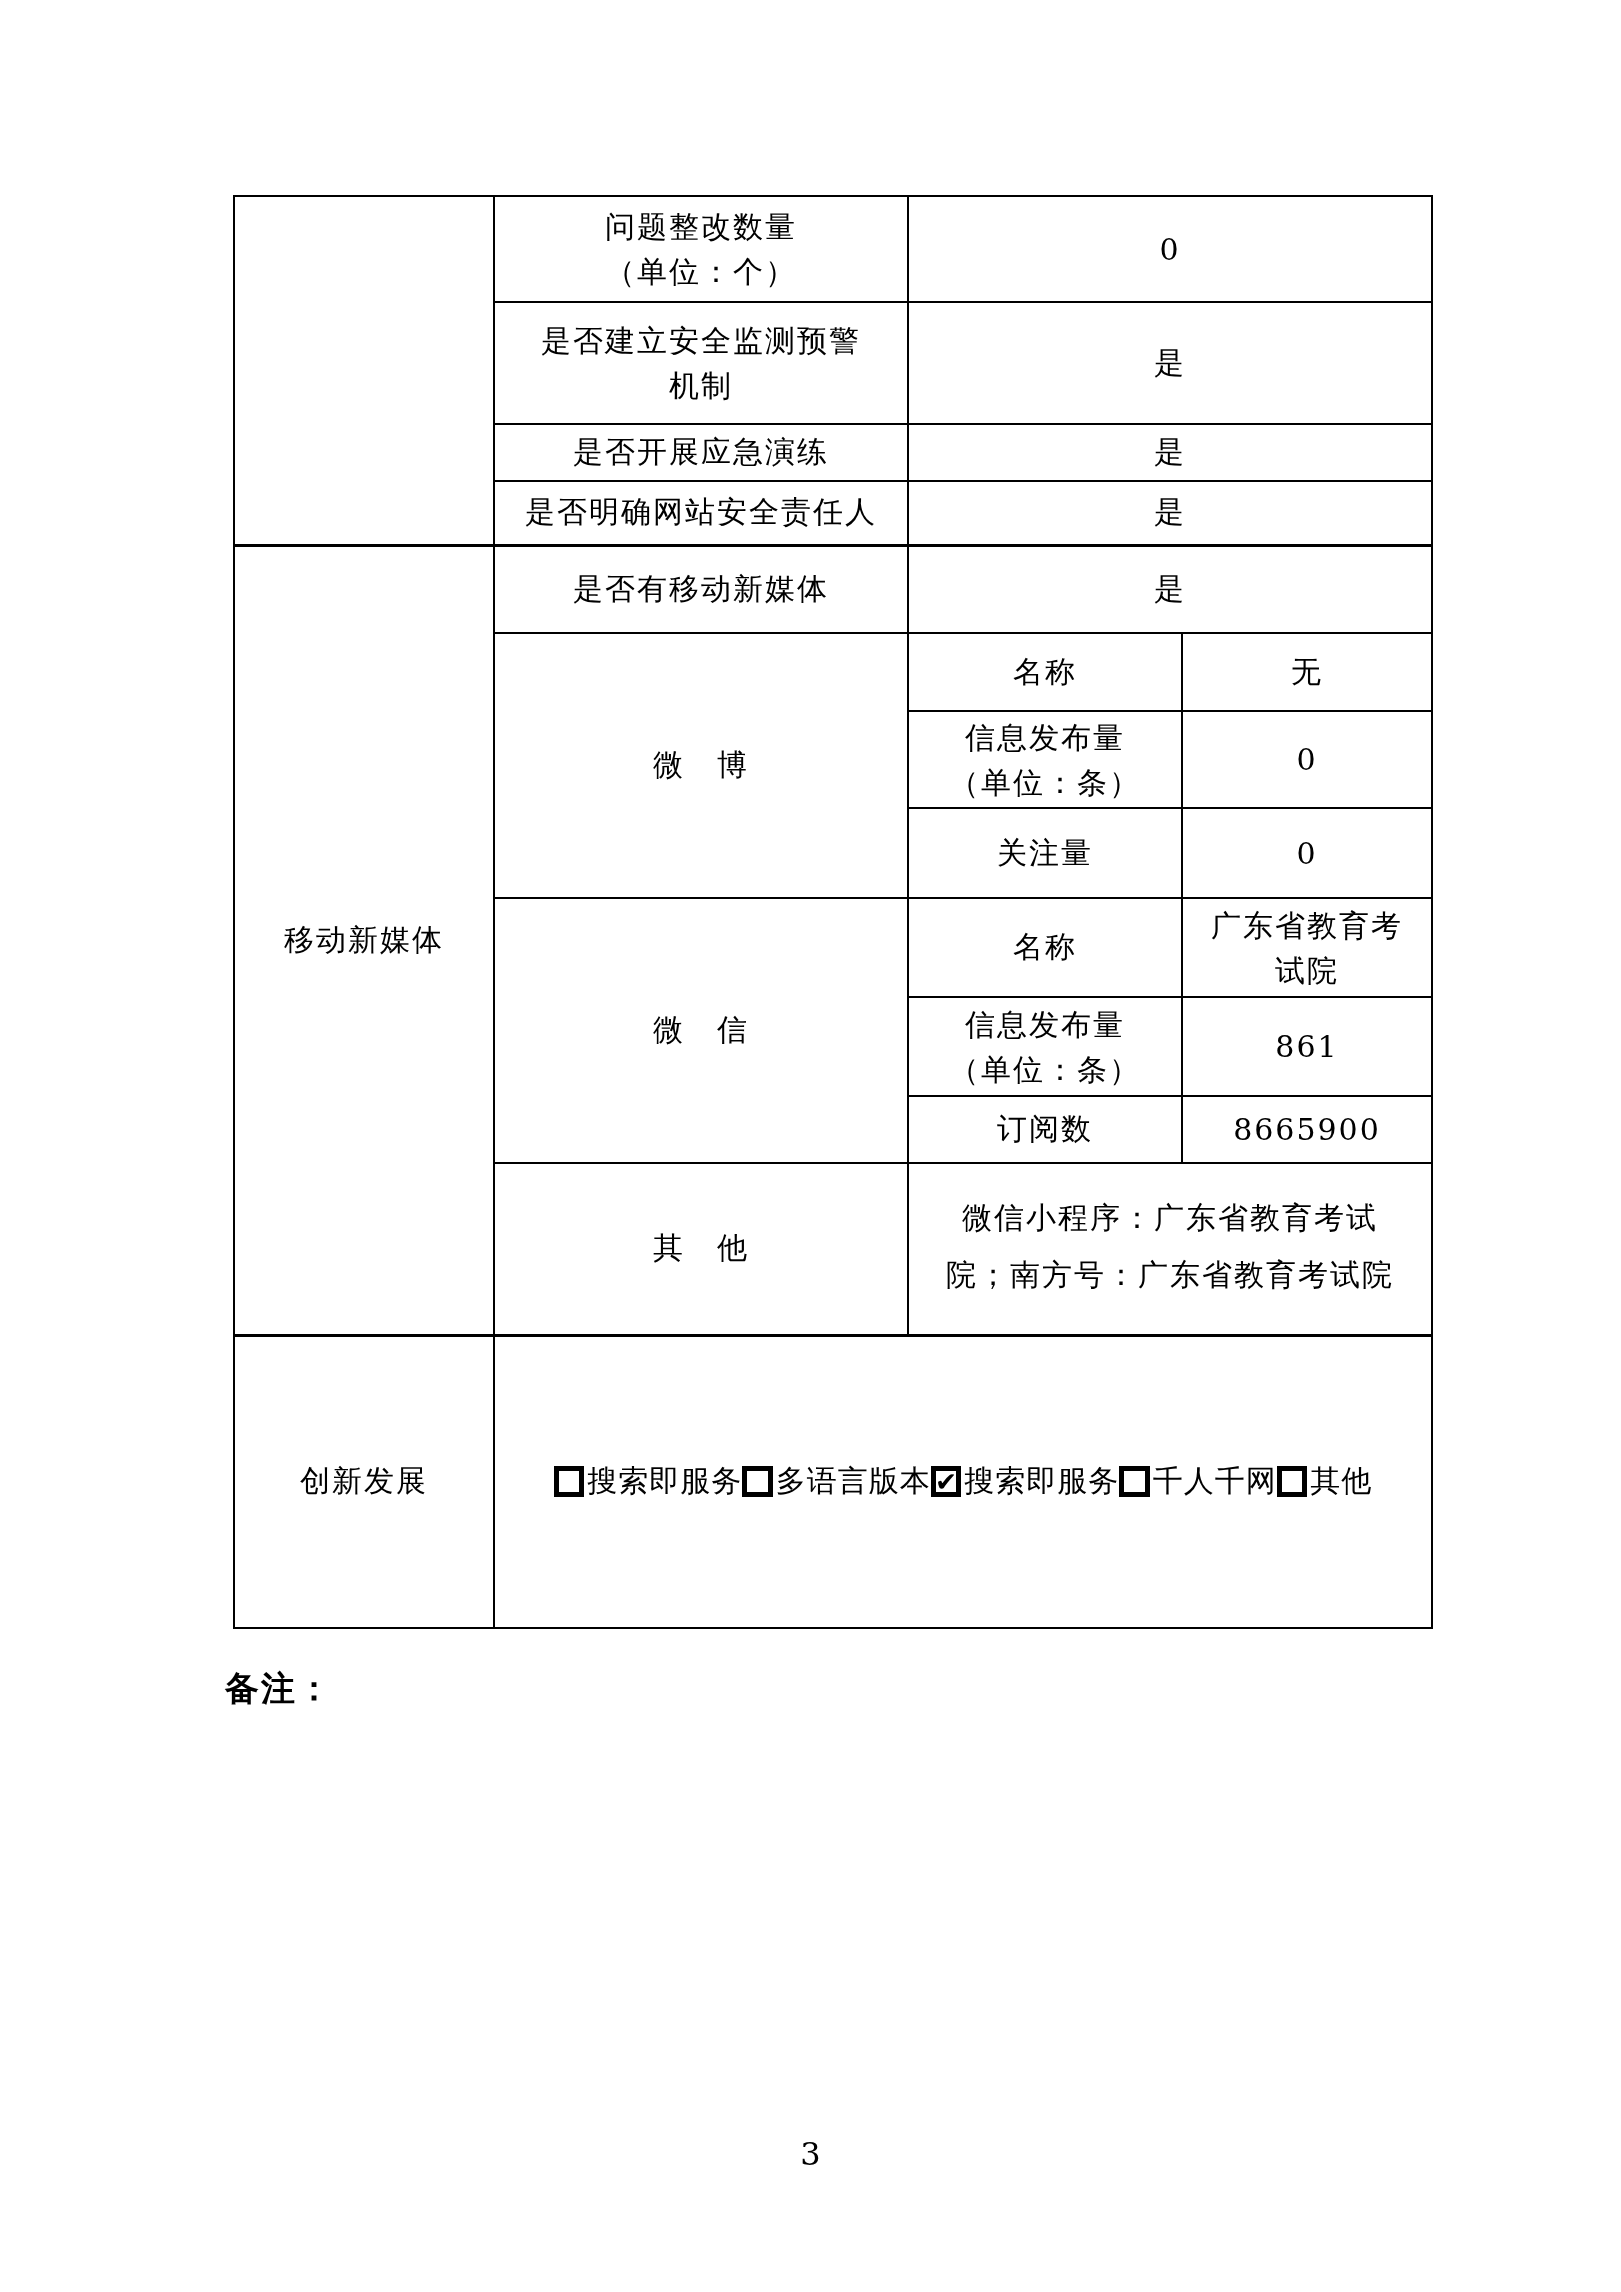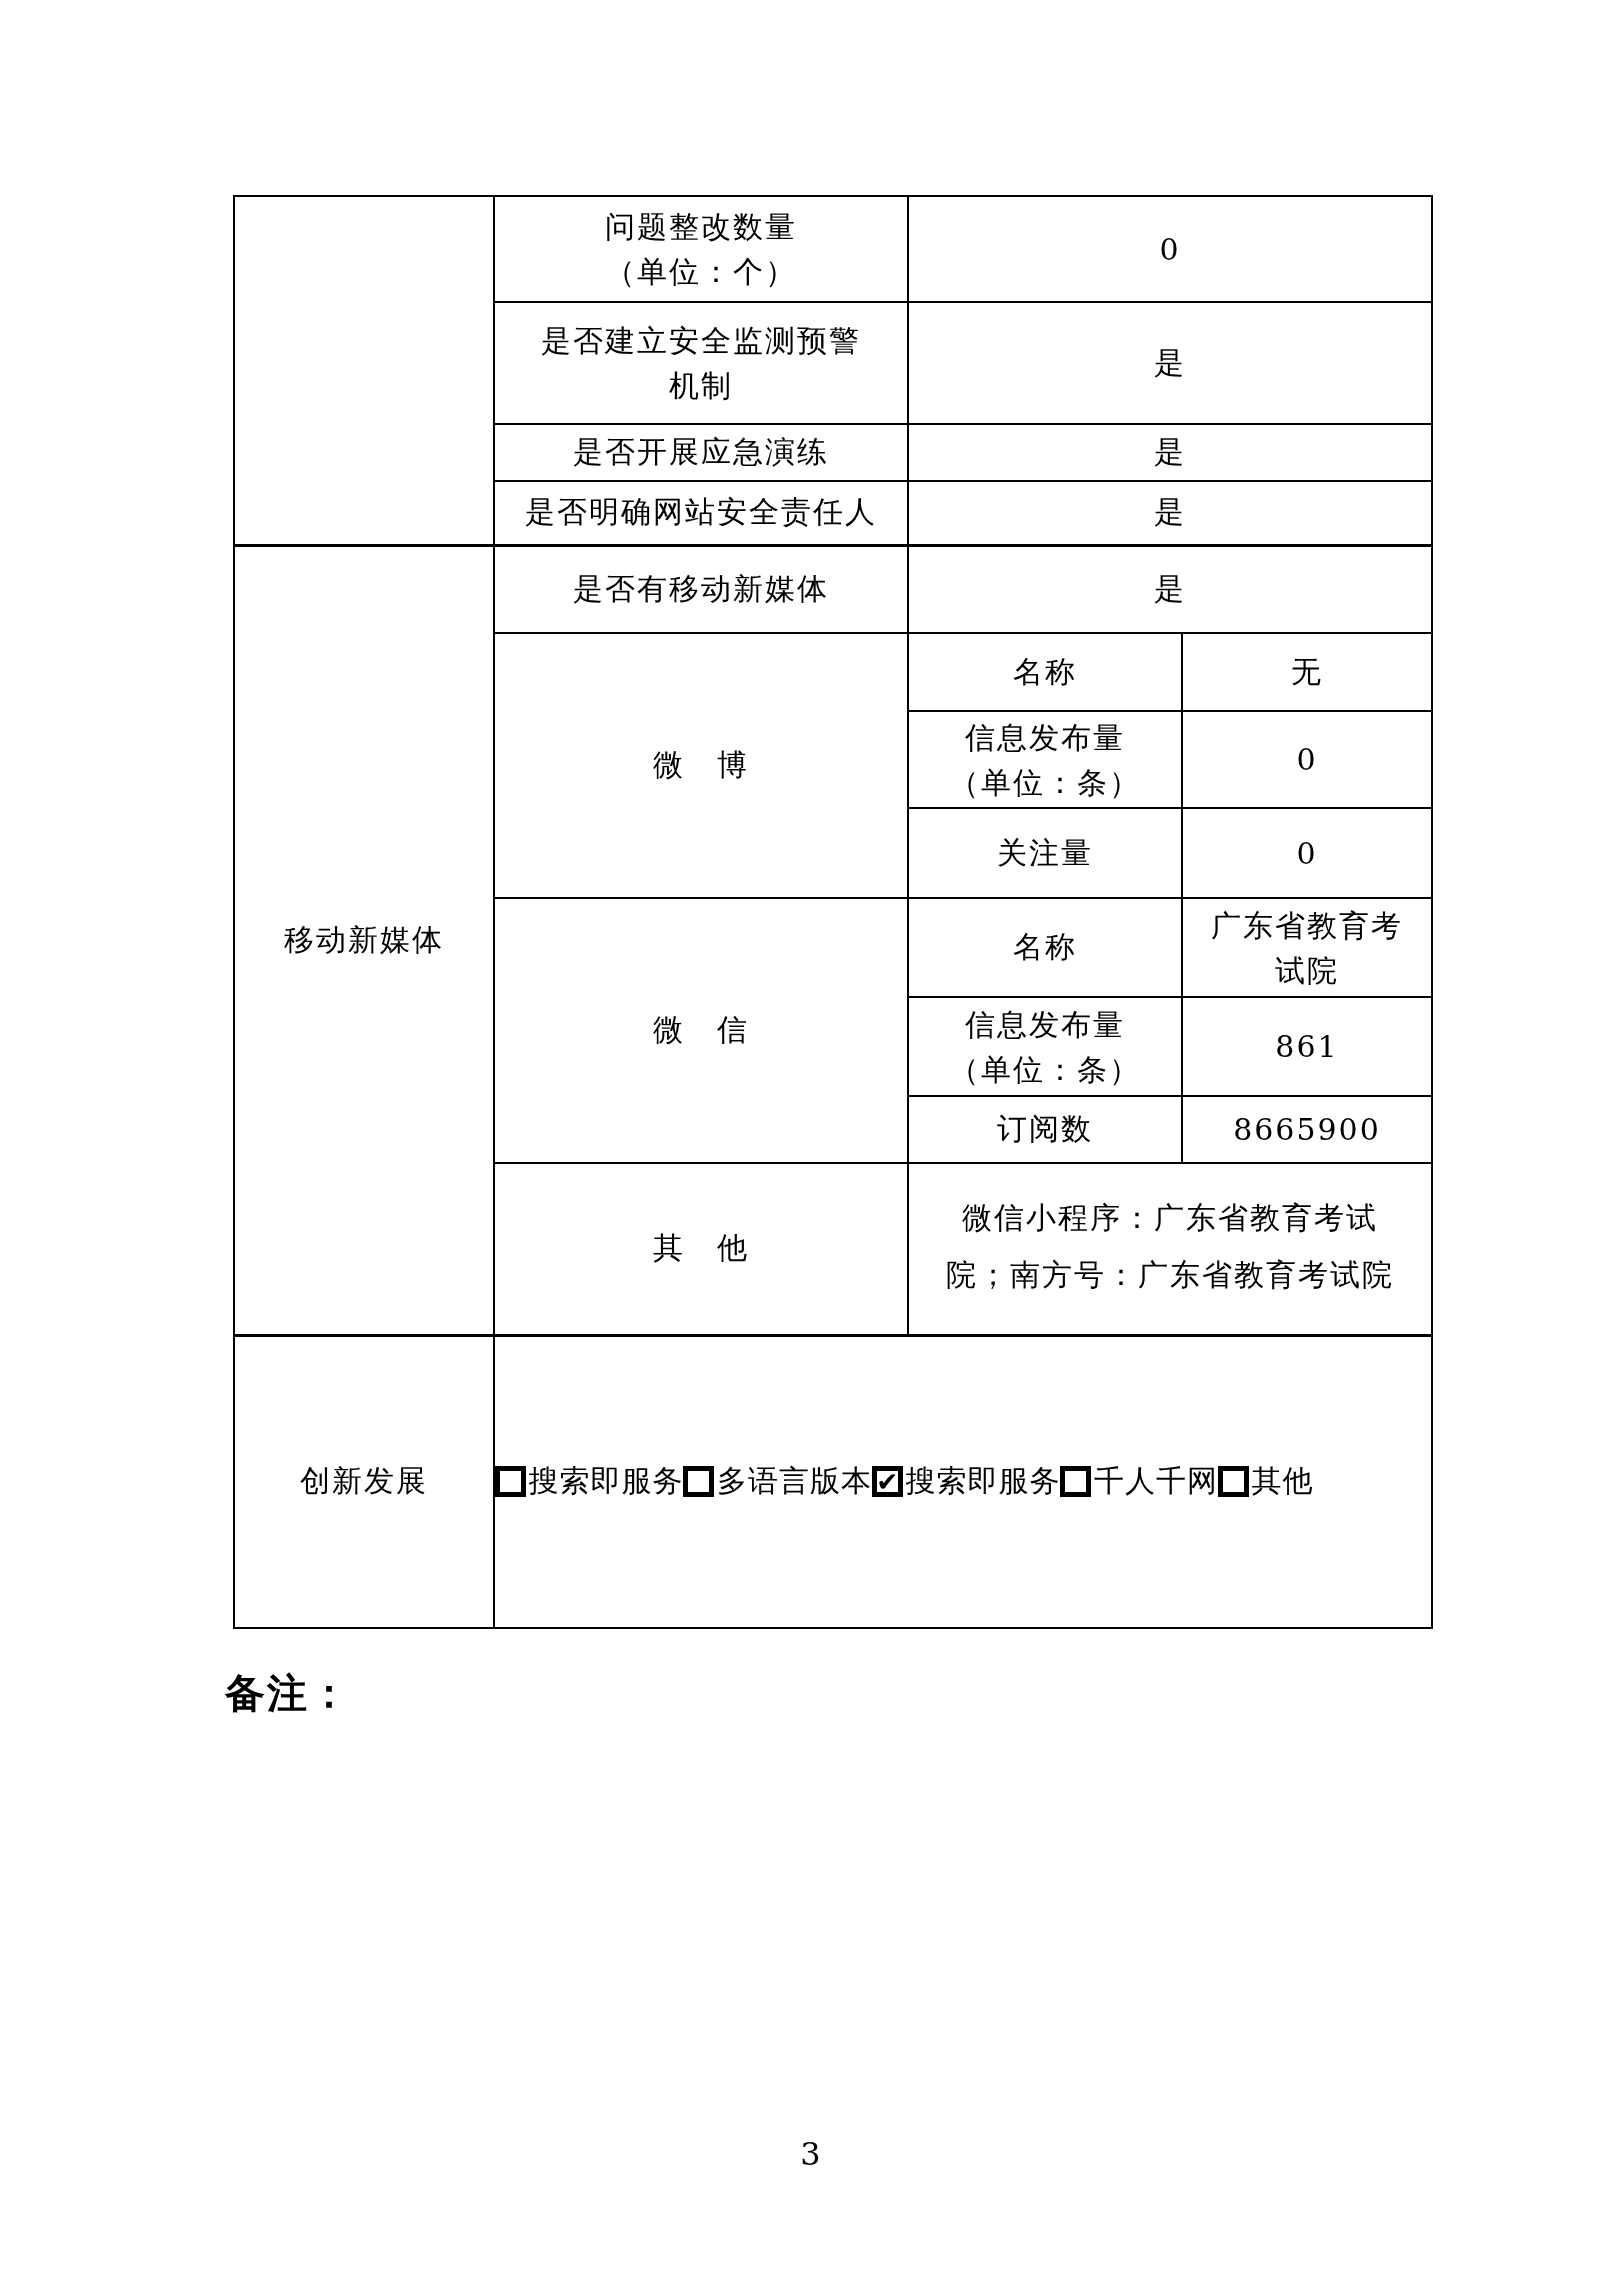--- a/index.html
+++ b/index.html
@@ -37,20 +37,21 @@
   }
   tr.thick-top td { border-top-width: 2.9px; }
   tr.section-top td { border-top-width: 3.9px; }
   .ln { line-height: 45px; }
   .ln-wide { line-height: 57px; }
   .other-text { letter-spacing: 2.9px; font-family: Liberation Mono, monospace; }
   
   .cbx-row {
     display: flex;
     align-items: center;
+    justify-content: center;
     letter-spacing: 1px;
   }
   .cbx { display: inline-flex; align-items: center; }
   .box {
     display: inline-flex;
     align-items: center;
     justify-content: center;
     width: 20.6px;
     height: 20.6px;
     border: 5.9px solid #000;
@@ -59,21 +60,21 @@
     font-size: 26.5px;
     font-weight: bold;
     line-height: 1;
     letter-spacing: 0;
     overflow: visible;
   }
   .notes {
     position: absolute;
     left: 225px;
     top: 1666px;
-    font-size: 40px;
+    font-size: 34px;
     font-weight: bold;
     letter-spacing: 2px;
   }
   .pageno {
     position: absolute;
     left: 0;
     top: 2135px;
     width: 100%;
     text-align: center;
     font-size: 32px;

